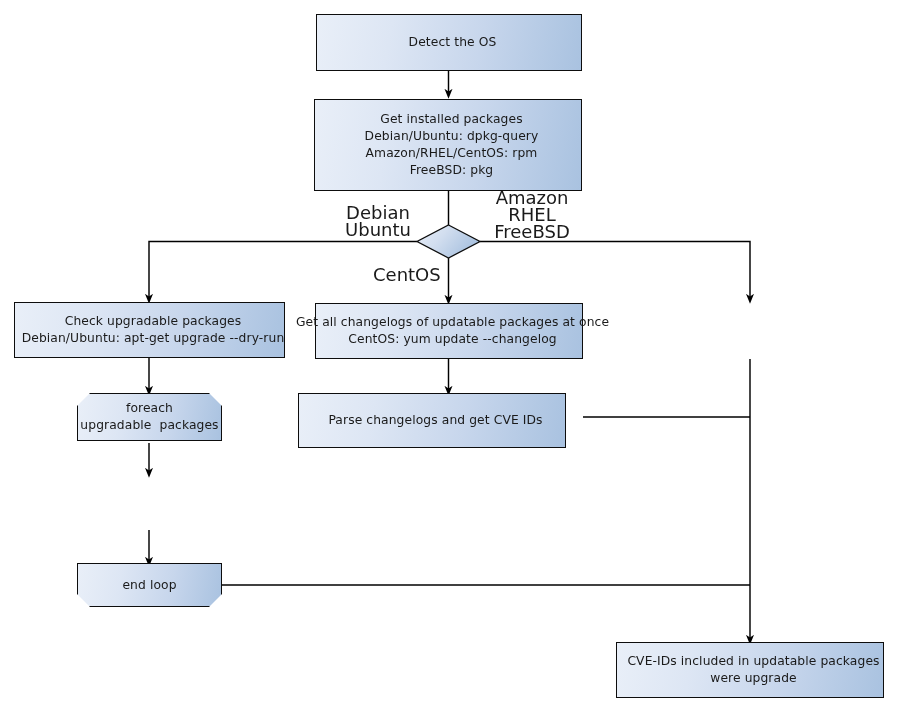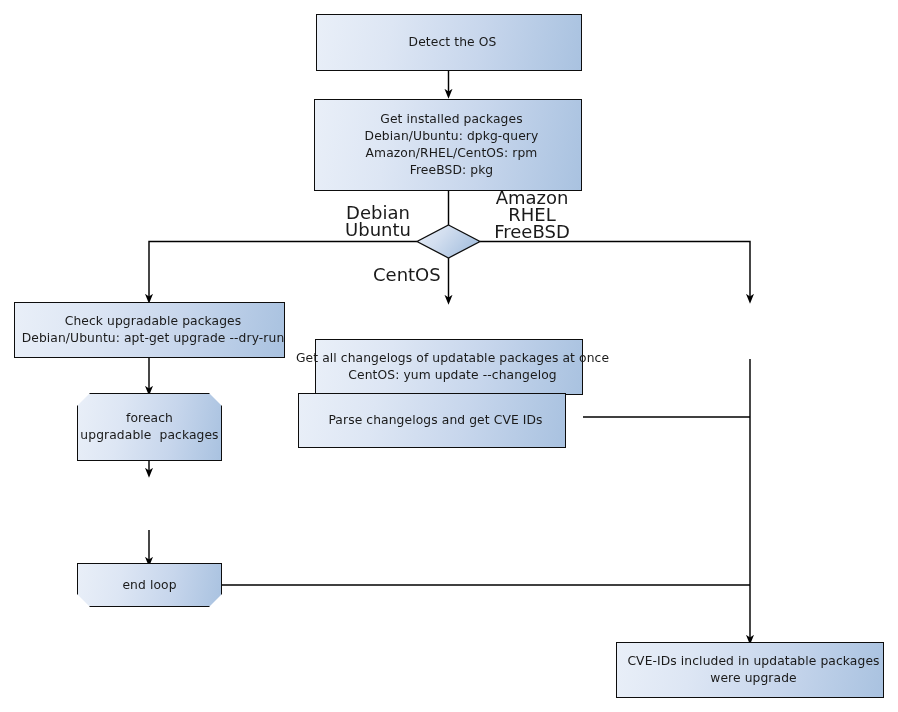--- a/index.html
+++ b/index.html
@@ -140,27 +140,27 @@
 RHEL
 FreeBSD</div>
 
   <div class="edge-label" style="left:373px; top:266px; width:62px;">CentOS</div>
 
   <div class="node rect" style="left:14px; top:302px; width:271px; height:56px;">
     <span>Check upgradable packages
 Debian/Ubuntu: apt-get upgrade --dry-run</span>
   </div>
 
-  <div class="node rect" style="left:315px; top:303px; width:268px; height:56px;margin-top:36px;">
+  <div class="node rect" style="left:315px; top:303px; width:268px; height:56px;">
     <span>Get all changelogs of updatable packages at once
 CentOS: yum update --changelog</span>
   </div>
 
 
-  <div class="node shape loop-start" style="left:77px; top:393px; width:145px; height:68px;">
+  <div class="node shape loop-start" style="left:77px; top:393px; width:145px; height:48px;">
     <div class="shape-bg"></div>
     <span class="shape-label">foreach
 upgradable  packages</span>
   </div>
 
 
   <div class="node rect" style="left:298px; top:393px; width:268px; height:55px;">
     <span>Parse changelogs and get CVE IDs</span>
   </div>
 

